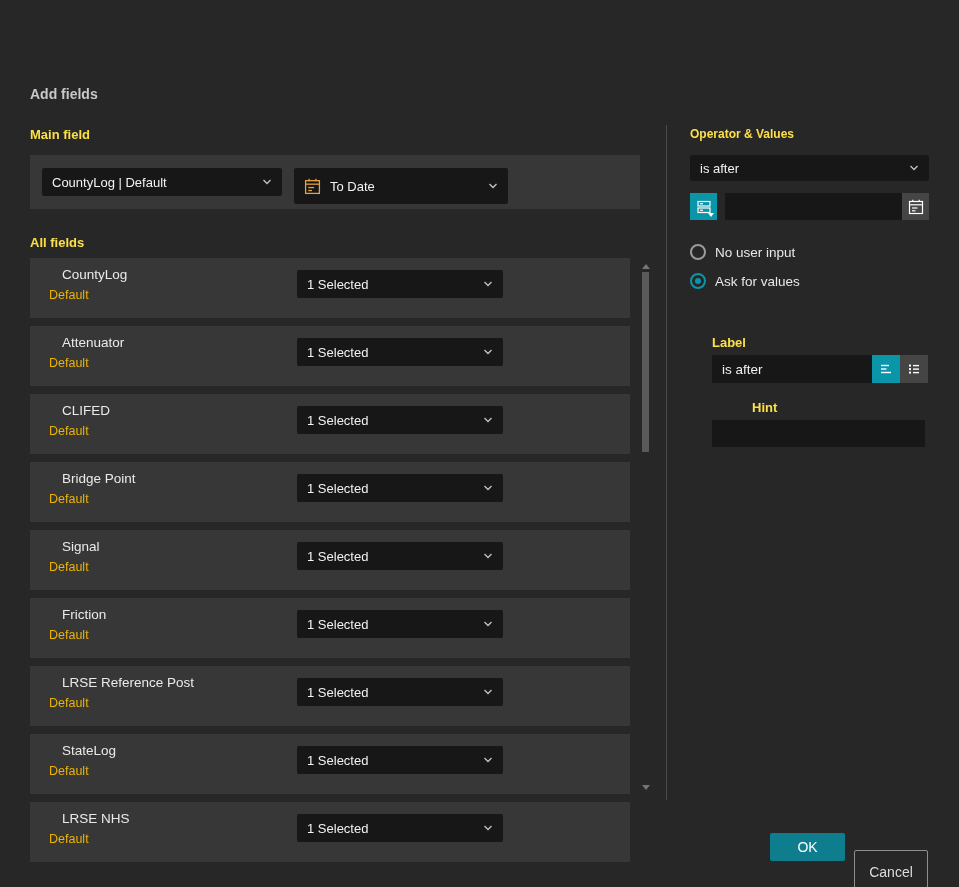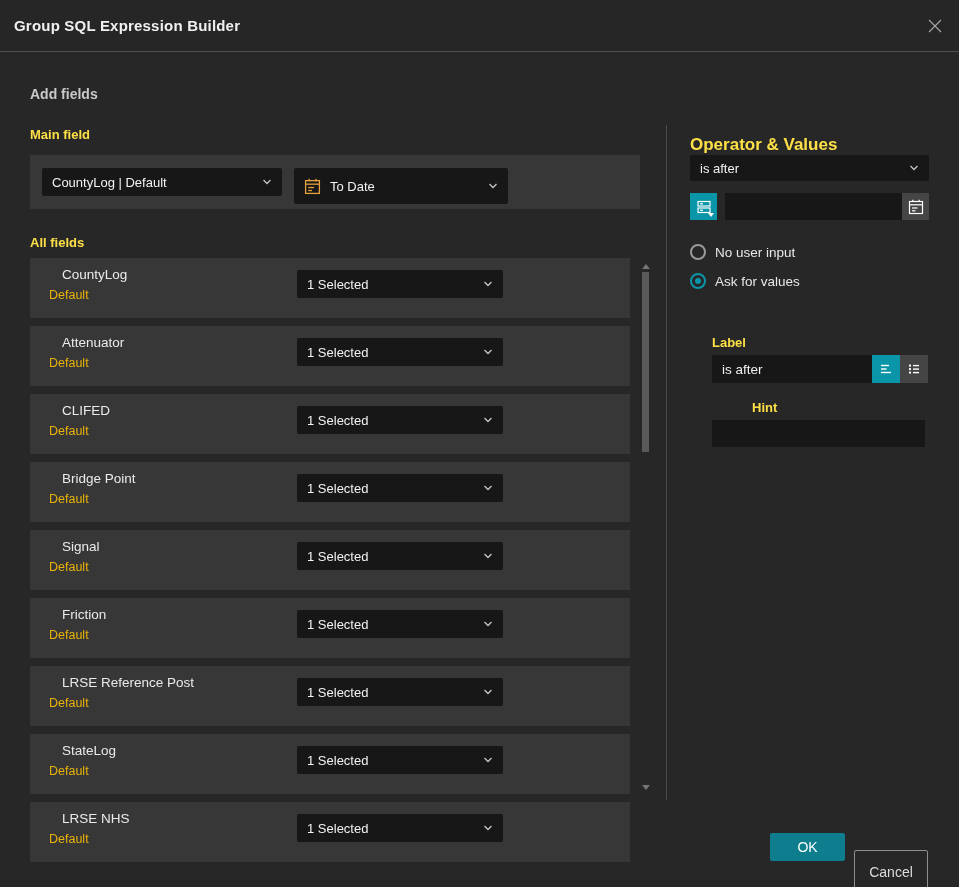--- a/index.html
+++ b/index.html
@@ -35,21 +35,21 @@
   .row-sub  { position:absolute; left:19px; top:30px; font-size:12.5px; color:#eab308; }
   .row-sel  { position:absolute; left:267px; top:12px; width:206px; height:28px; }
   
   .sbar { position:absolute; left:641px; top:258px; width:11px; height:536px; }
   .sbar-up   { position:absolute; top:6px;  left:1px; width:0; height:0; border-left:4px solid transparent; border-right:4px solid transparent; border-bottom:5px solid #757575; }
   .sbar-down { position:absolute; bottom:4px; left:1px; width:0; height:0; border-left:4px solid transparent; border-right:4px solid transparent; border-top:5px solid #757575; }
   .sbar-thumb { position:absolute; top:14px; left:1px; width:7px; height:180px; background:#5a5a5a; }
   
   .vdiv { position:absolute; left:666px; top:125px; width:1px; height:675px; background:#4b4b4b; }
   
-  .lbl-op { position:absolute; left:690px; top:127px; font-size:17px;margin-top:8px; }
+  .lbl-op { position:absolute; left:690px; top:127px; font-size:12px; }
   .sel-op { position:absolute; left:690px; top:155px; width:239px; height:26px; }
   .val-btn { position:absolute; left:690px; top:193px; width:27px; height:27px; background:#0a95a8; cursor:pointer; display:flex; align-items:center; justify-content:center; }
   .val-btn .mini-caret { position:absolute; right:3px; bottom:3px; width:0; height:0; border-left:3px solid transparent; border-right:3px solid transparent; border-top:4px solid #ffffff; }
   .val-wrap { position:absolute; left:725px; top:193px; width:204px; height:27px; background:#171717; }
   .val-input { position:absolute; inset:0; width:100%; height:100%; background:transparent; border:none; outline:none; color:#f0f0f0; font-size:13px; padding:0 34px 0 10px; font-family:inherit; }
   .val-cal { position:absolute; right:0; top:0; width:27px; height:27px; background:#454545; display:flex; align-items:center; justify-content:center; cursor:pointer; }
   .radio-row { position:absolute; left:690px; display:flex; align-items:center; gap:9px; cursor:pointer; }
   .r1 { top:244px; } .r2 { top:273px; }
   .radio { width:16px; height:16px; border-radius:50%; border:2px solid #9a9a9a; background:transparent; flex:none; position:relative; }
   .radio.on { border-color:#0a95a8; }
@@ -66,28 +66,20 @@
   
   .ok-btn { position:absolute; left:770px; top:833px; width:75px; height:28px; background:#0e7e8f; color:#fff; border:none; border-radius:2px; font-size:14px; font-family:inherit; cursor:pointer; }
   .cancel-btn { position:absolute; left:854px; top:833px; width:74px; height:44px; background:transparent; color:#dcdcdc; border:1px solid #8f8f8f; border-radius:2px; font-size:14px; font-family:inherit; cursor:pointer;margin-top:17px; }
   svg { display:block; }
 </style>
 </head>
 <body>
 
 <div class="dialog">
 
-  <div class="hdr">
-    <div class="hdr-title">Group SQL Expression Builder</div>
-    <div class="hdr-close">
-      <svg width="18" height="18" viewBox="0 0 18 18">
-          <path d="M3 3 L15 15 M15 3 L3 15" stroke="#a8a8a8" stroke-width="1.1"></path>
-        </svg>
-    </div>
-  </div>
 
   <div class="h-add">Add fields</div>
   <div class="lbl lbl-main">Main field</div>
 
   <div class="main-box">
     <div class="select sel-field">
       <span>CountyLog | Default</span>
       <span class="chev">
         <svg width="10" height="8" viewBox="0 0 10 8">
             <path d="M1.5 2 L5 5.5 L8.5 2" fill="none" stroke="#c4c4c4" stroke-width="1.3"></path>

